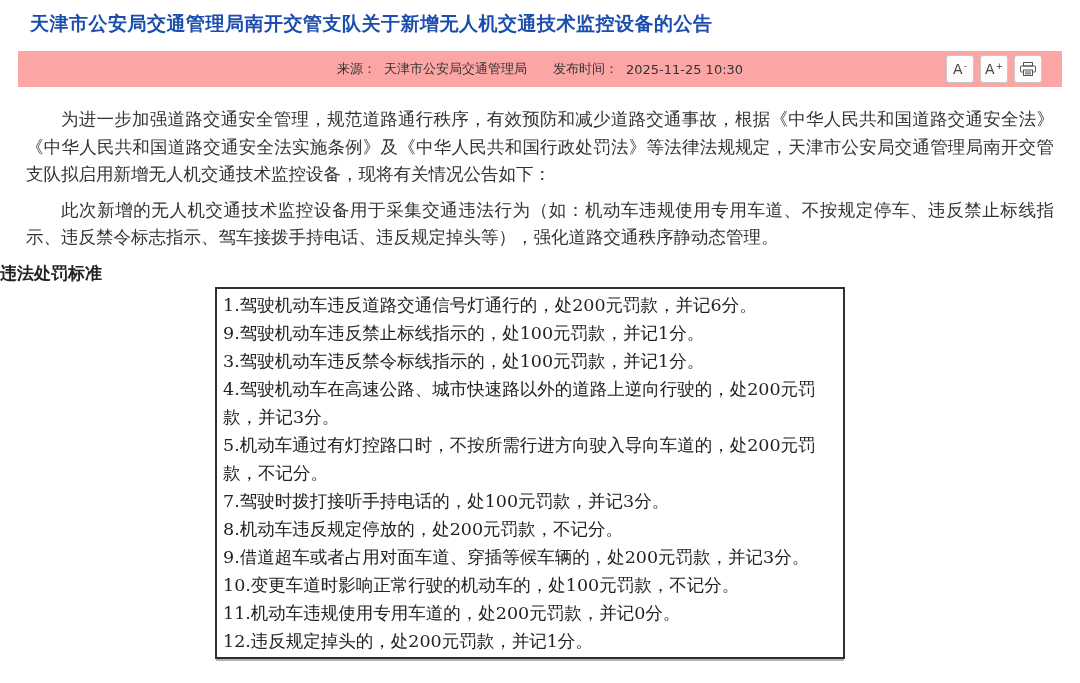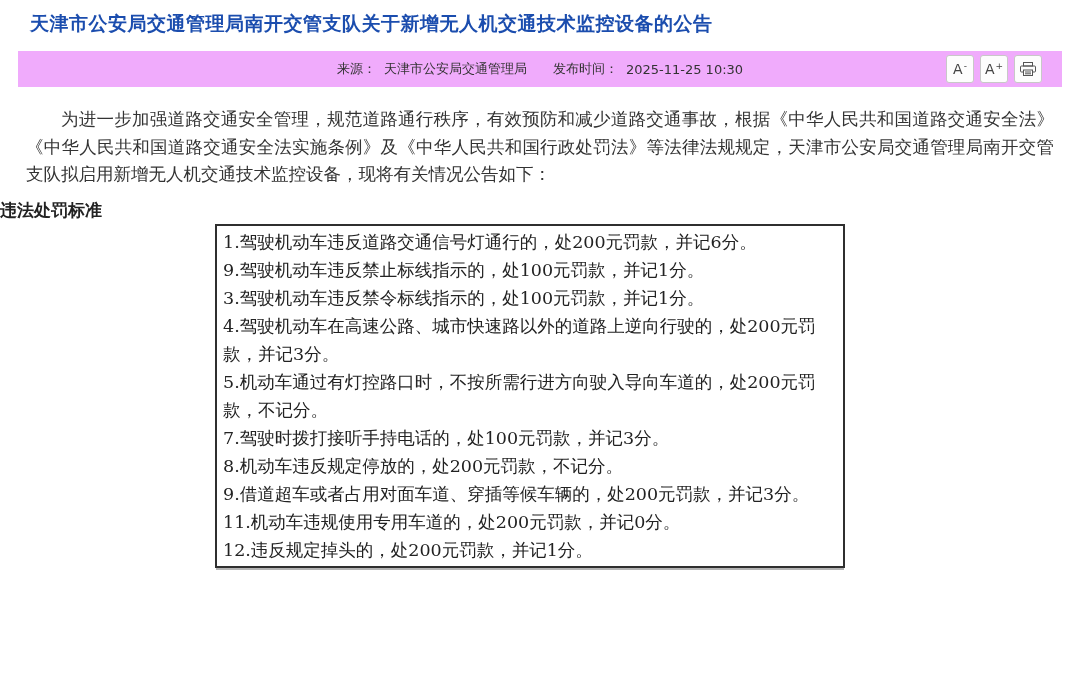--- a/index.html
+++ b/index.html
@@ -19,21 +19,21 @@
     font-weight: bold;
     color: #1b4dae;
     line-height: 24px;
     letter-spacing: 0.5px;
   }
   
   .meta-bar {
     position: relative;
     margin: 16px 18px 0 18px;
     height: 36px;
-    background: #f0abfc;
+    background: #fca5a5;
   }
   .meta-text {
     position: absolute;
     left: 0; right: 0; top: 0;
     height: 36px;
     display: flex;
     justify-content: center;
     align-items: center;
     font-family: "DejaVu Sans", "Liberation Sans", sans-serif;
     font-size: 13px;
@@ -133,30 +133,32 @@
           <line x1="5" y1="10" x2="11" y2="10" stroke="#555" stroke-width="1"></line>
           <line x1="5" y1="11.8" x2="11" y2="11.8" stroke="#555" stroke-width="1"></line>
         </svg>
       </span>
     </button>
   </div>
 </div>
 
 <div class="article-body">
   <p>为进一步加强道路交通安全管理，规范道路通行秩序，有效预防和减少道路交通事故，根据《中华人民共和国道路交通安全法》《中华人民共和国道路交通安全法实施条例》及《中华人民共和国行政处罚法》等法律法规规定，天津市公安局交通管理局南开交管支队拟启用新增无人机交通技术监控设备，现将有关情况公告如下：</p>
+  <p>此次新增的无人机交通技术监控设备用于采集交通违法行为（如：机动车违规使用专用车道、不按规定停车、违反禁止标线指示、违反禁令标志指示、驾车接拨手持电话、违反规定掉头等），强化道路交通秩序静动态管理。</p>
 </div>
 
 <h2 class="penalty-heading">违法处罚标准</h2>
 
 <div class="penalty-box">
   <ul class="penalty-list">
     <li>1.驾驶机动车违反道路交通信号灯通行的，处200元罚款，并记6分。</li>
     <li>9.驾驶机动车违反禁止标线指示的，处100元罚款，并记1分。</li>
     <li>3.驾驶机动车违反禁令标线指示的，处100元罚款，并记1分。</li>
     <li>4.驾驶机动车在高速公路、城市快速路以外的道路上逆向行驶的，处200元罚款，并记3分。</li>
     <li>5.机动车通过有灯控路口时，不按所需行进方向驶入导向车道的，处200元罚款，不记分。</li>
     <li>7.驾驶时拨打接听手持电话的，处100元罚款，并记3分。</li>
     <li>8.机动车违反规定停放的，处200元罚款，不记分。</li>
     <li>9.借道超车或者占用对面车道、穿插等候车辆的，处200元罚款，并记3分。</li>
+    <li>10.变更车道时影响正常行驶的机动车的，处100元罚款，不记分。</li>
     <li>11.机动车违规使用专用车道的，处200元罚款，并记0分。</li>
     <li>12.违反规定掉头的，处200元罚款，并记1分。</li>
   </ul>
 </div>
 
 </body></html>

